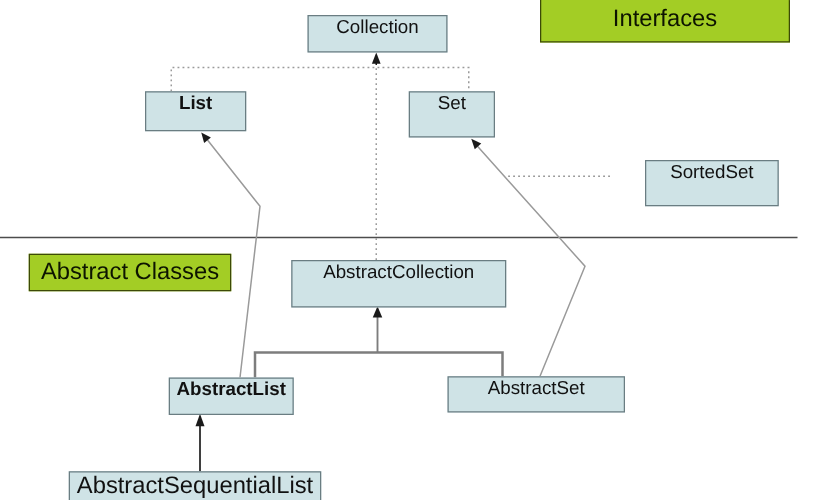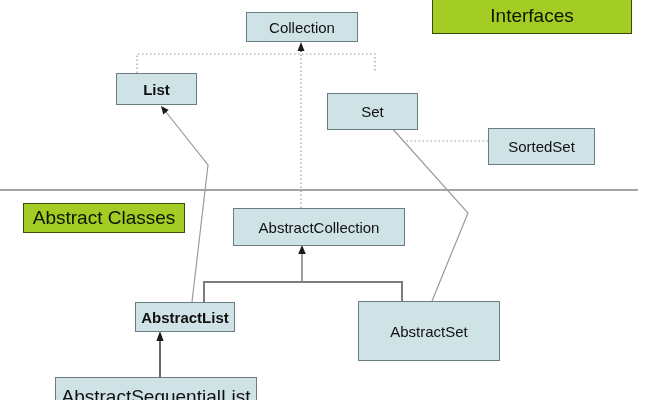--- a/index.html
+++ b/index.html
@@ -7,36 +7,36 @@
     --section-label-fill:#a3cd25; --section-label-border:#3c4a07;
     --connector-line:#9a9a9a; --tree-line:#7d7d7d; --arrowhead:#1a1a1a; --divider:#4d4d4d;
   }
   html,body{margin:0;padding:0;}
   body{font-family:"Liberation Sans", sans-serif; background:#fff;}
   .stage{position:relative; width:650px; height:400px; overflow:hidden; background:var(--background);border-radius:19px;}
   .stage svg{position:absolute; left:0; top:0; z-index:0;}
   .node{
     position:absolute; z-index:1; box-sizing:border-box;
     background:var(--node-fill); border:1.5px solid var(--node-border);
-    display:flex; align-items:center; justify-content:center;
+    display:flex; align-items:flex-start; justify-content:center;
     color:#111; font-size:15px; white-space:nowrap;
   }
   .section-label{
     position:absolute; z-index:1; box-sizing:border-box;
     background:var(--section-label-fill); border:1.5px solid var(--section-label-border);
     display:flex; align-items:center; justify-content:center;
     color:#0d1400; font-size:19px; white-space:nowrap;
   }
   #n-collection{left:246px; top:12px; width:112px; height:30px;}
   #n-list{left:116px; top:73px; width:81px; height:32px;font-weight:bold;}
-  #n-set{left:327px; top:73px; width:91px; height:37px;margin-top:20px;}
-  #n-sortedset{left:488px; top:128px; width:107px; height:37px;}
+  #n-set{left:327px; top:73px; width:69px; height:37px;}
+  #n-sortedset{left:516px; top:128px; width:107px; height:37px;}
   #n-abstractcollection{left:233px; top:208px; width:172px; height:38px;}
   #n-abstractlist{left:135px; top:302px; width:100px; height:30px;font-weight:bold;}
-  #n-abstractset{left:358px; top:301px; width:142px; height:60px;}
+  #n-abstractset{left:358px; top:301px; width:142px; height:29px;}
   #n-abstractsequentiallist{left:55px; top:377px; width:202px; height:40px; font-size:19px;}
   #l-interfaces{left:432px; top:-3px; width:200px; height:37px;}
   #l-abstract-classes{left:23px; top:203px; width:162px; height:30px;}
 </style>
 </head>
 <body>
 
 <div class="stage">
 
   <svg width="650" height="400" viewBox="0 0 650 400">

